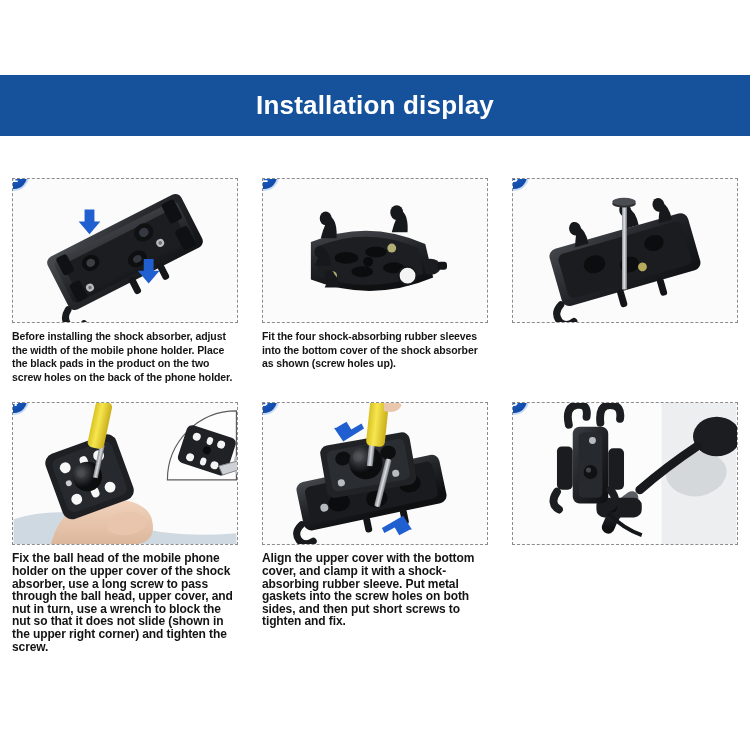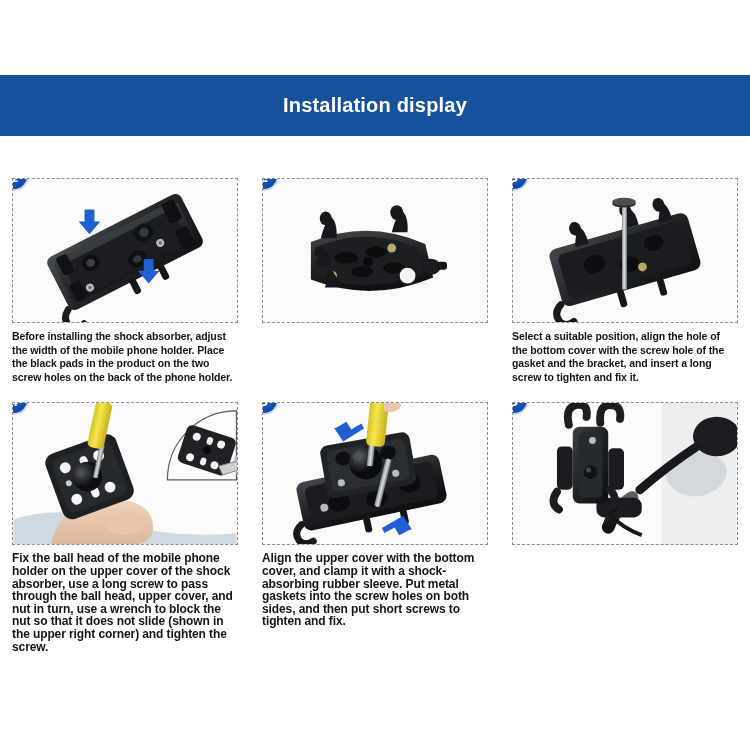--- a/index.html
+++ b/index.html
@@ -23,21 +23,21 @@
     top: 75px;
     width: 750px;
     height: 61px;
     background: #15529b;
     display: flex;
     align-items: center;
     justify-content: center;
   }
   #header-title {
     color: #ffffff;
-    font-size: 20px;
+    font-size: 26px;
     font-weight: bold;
     letter-spacing: 0.2px;
     font-family: "Liberation Sans", sans-serif;
   }
 
   
   #steps-grid {
     position: absolute;
     left: 0;
     top: 160px;
@@ -205,20 +205,21 @@
                 <ellipse cx="-49" cy="-2" rx="5.5" ry="6"></ellipse>
                 <path d="M-44 34 q4 -10 9 -14 q6 4 5 14 z"></path>
                 <ellipse cx="-39" cy="22" rx="5" ry="5.5"></ellipse>
               </g>
               <path d="M56 6 q14 -4 18 6 q-2 12 -16 8 z" fill="#1a1c1f"></path>
               <rect x="70" y="8" width="10" height="8" rx="3" fill="#141517"></rect>
             </g>
           </svg>
         </div>
       </div>
+      <div class="step-caption">Fit the four shock-absorbing rubber sleeves into the bottom cover of the shock absorber as shown (screw holes up).</div>
     </div>
 
     <div class="step-cell">
       <div class="step-panel">
         <div class="step-badge">3</div>
         <div class="step-photo">
           <svg viewBox="0 0 226 145" preserveAspectRatio="xMidYMid meet">
             <defs>
               <linearGradient id="blk3" x1="0" y1="0" x2="1" y2="1">
                 <stop offset="0%" stop-color="#43464b"></stop>
@@ -252,21 +253,20 @@
               <path d="M-74 26 q-10 6 -6 16 q4 8 14 4" fill="none" stroke="#181a1d" stroke-width="7" stroke-linecap="round"></path>
             </g>
             <g>
               <rect x="110" y="26" width="5" height="86" fill="url(#screw3)"></rect>
               <ellipse cx="112" cy="25" rx="12" ry="4" fill="#2b2d31"></ellipse>
               <ellipse cx="112" cy="23" rx="12" ry="4" fill="#4a4d52"></ellipse>
             </g>
           </svg>
         </div>
       </div>
-      <div class="step-caption">Select a suitable position, align the hole of the bottom cover with the screw hole of the gasket and the bracket, and insert a long screw to tighten and fix it.</div>
     </div>
   </div>
 
   <div class="step-row row-2">
 
     <div class="step-cell">
       <div class="step-panel">
         <div class="step-badge">4</div>
         <div class="step-photo">
           <svg viewBox="0 0 226 143" preserveAspectRatio="xMidYMid meet">

